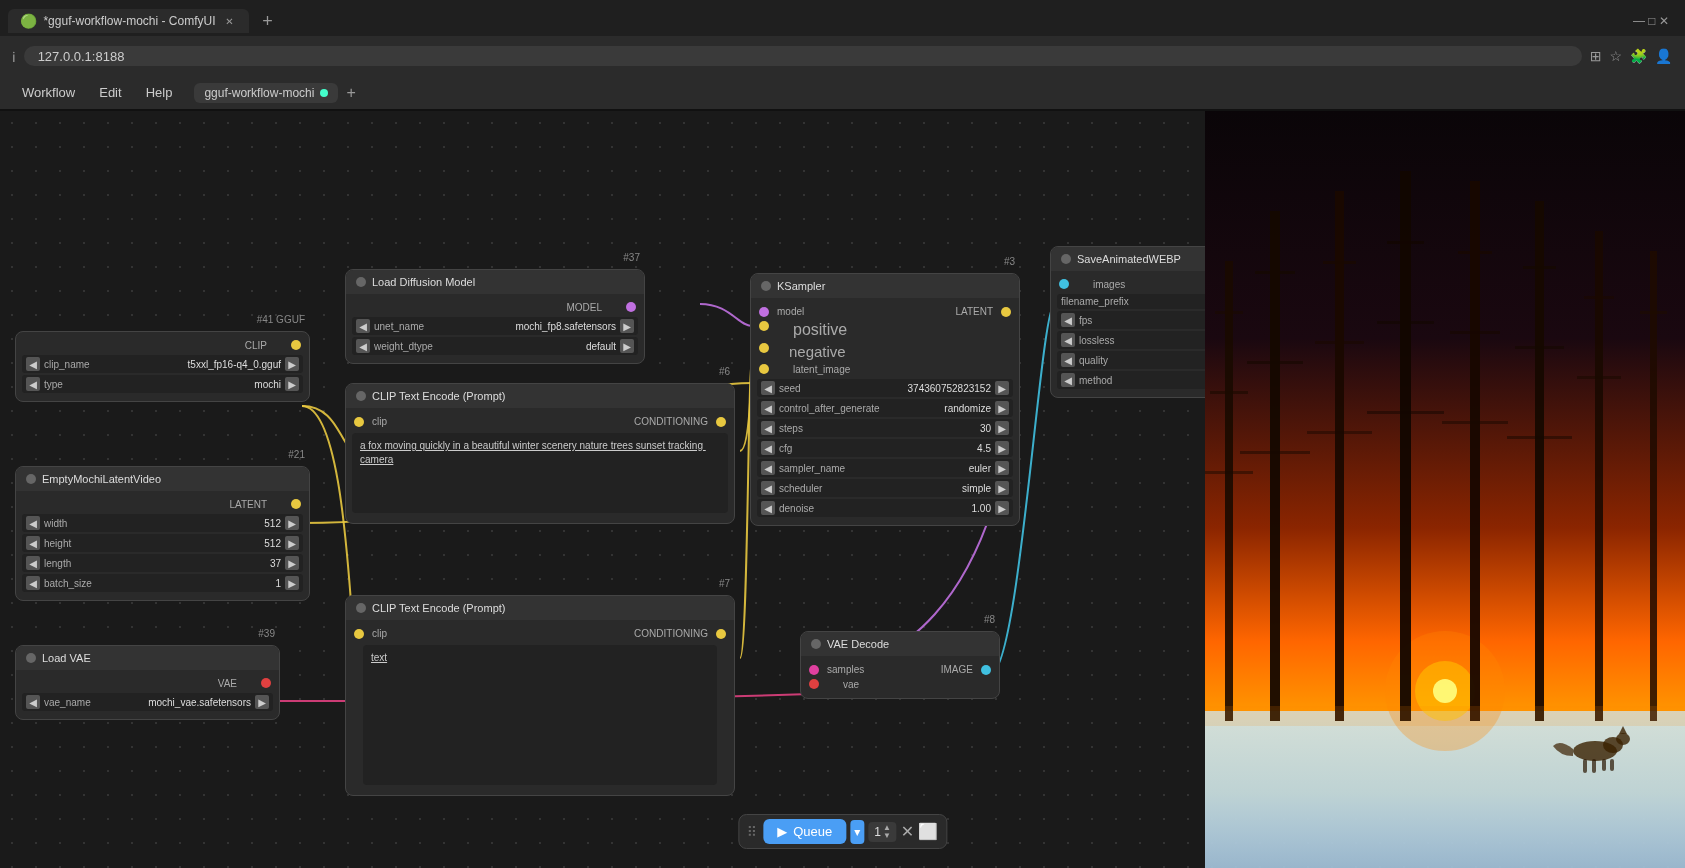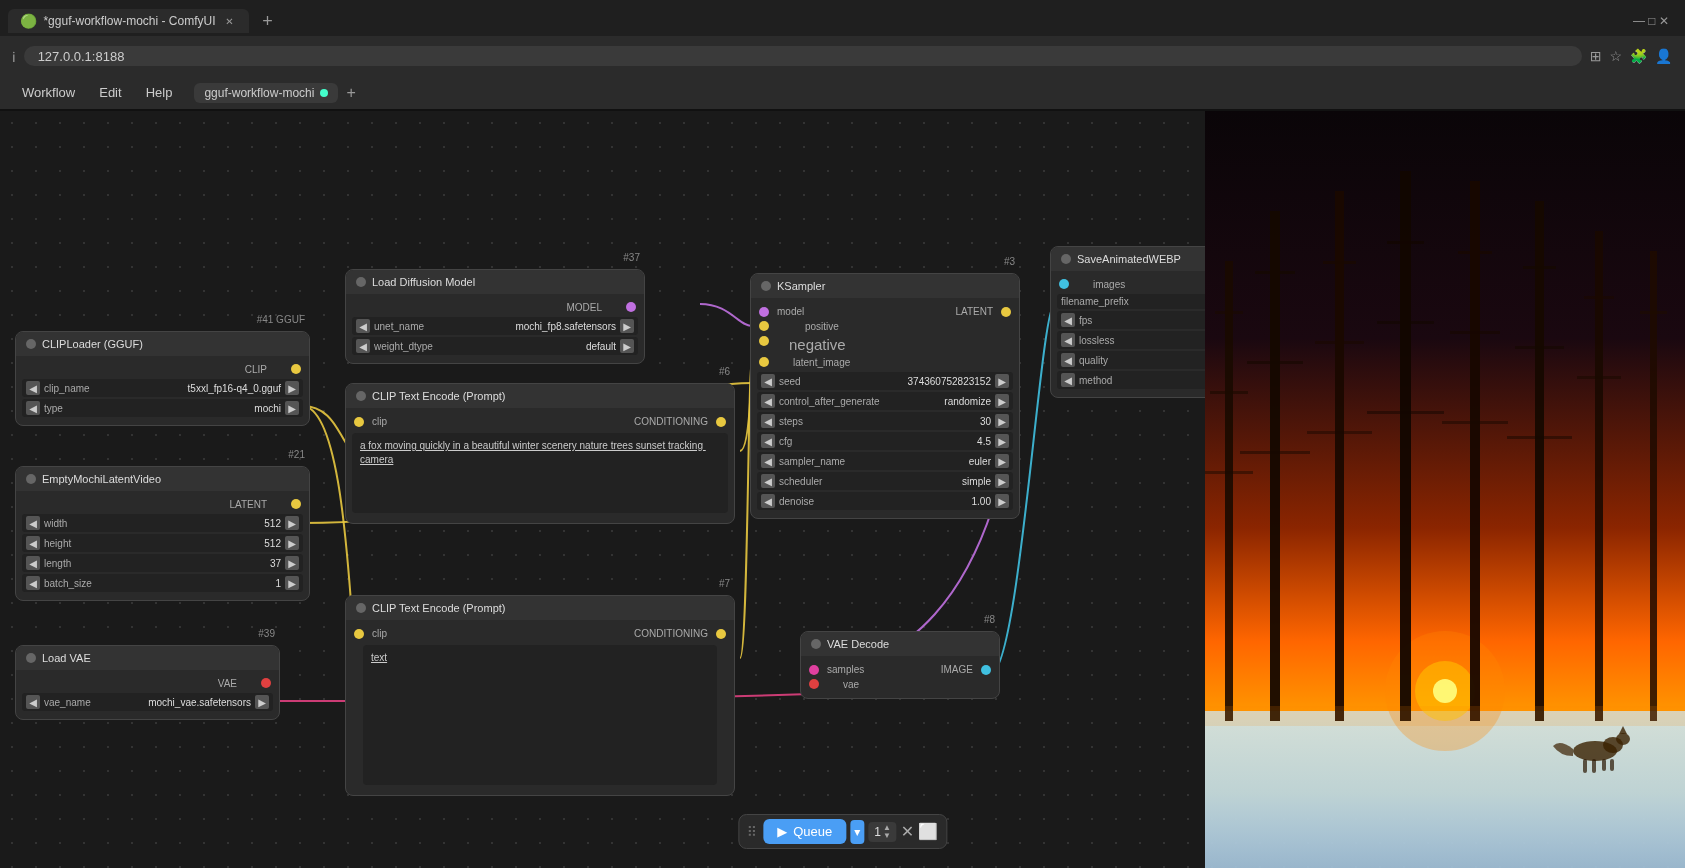--- a/index.html
+++ b/index.html
@@ -339,24 +339,20 @@
 
     <path d="M 1010 197 C 1030 197 1025 560 810 560" stroke="#c070e0" stroke-width="2" fill="none" opacity="0.9"></path>
 
     <path d="M 266 590 C 350 590 600 590 810 583" stroke="#e04080" stroke-width="2" fill="none" opacity="0.9"></path>
 
     <path d="M 990 564 C 1020 564 1040 192 1055 192" stroke="#40c0e0" stroke-width="2" fill="none" opacity="0.9"></path>
   </svg>
 
   <div class="node" style="left:15px; top:220px; width:295px;">
     <div class="node-id">#41 GGUF</div>
-    <div class="node-header">
-      <div class="node-dot"></div>
-      <span>CLIPLoader (GGUF)</span>
-    </div>
     <div class="node-body">
 
       <div class="node-connector-row">
         <span class="connector-label-right" style="text-align:right;flex:1;margin-right:4px;color:#aaa;font-size:10px;">CLIP</span>
         <div class="port port-yellow port-right"></div>
       </div>
 
       <div class="node-field-row">
         <button class="stepper-btn">◀</button>
         <span class="field-label">clip_name</span>
@@ -531,21 +527,21 @@
           <span style="margin-left:4px;font-size:10px;color:#aaa;">model</span>
         </div>
         <div style="display:flex;align-items:center;">
           <span style="margin-right:4px;font-size:10px;color:#aaa;">LATENT</span>
           <div class="port port-yellow port-right"></div>
         </div>
       </div>
 
       <div class="node-connector-row">
         <div class="port port-yellow port-left"></div>
-        <span style="margin-left:16px;font-size:10px;color:#aaa;">positive</span>
+        <span style="margin-left:4px;font-size:16px;color:#aaa;">positive</span>
       </div>
 
       <div class="node-connector-row">
         <div class="port port-yellow port-left"></div>
         <span style="margin-left:0;font-size:15px;color:#aaa;">negative</span>
       </div>
 
       <div class="node-connector-row">
         <div class="port port-yellow port-left"></div>
         <span style="margin-left:4px;font-size:10px;color:#aaa;">latent_image</span>

